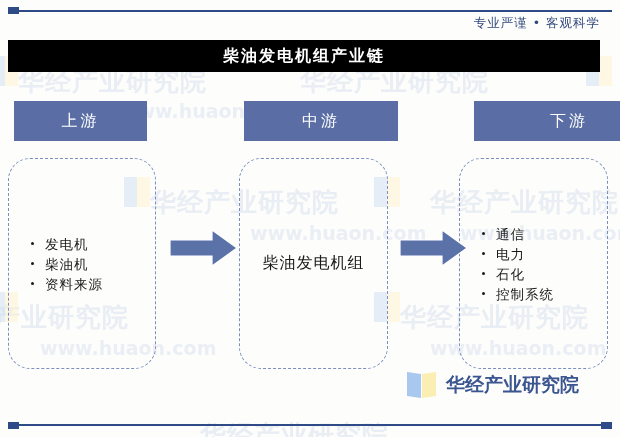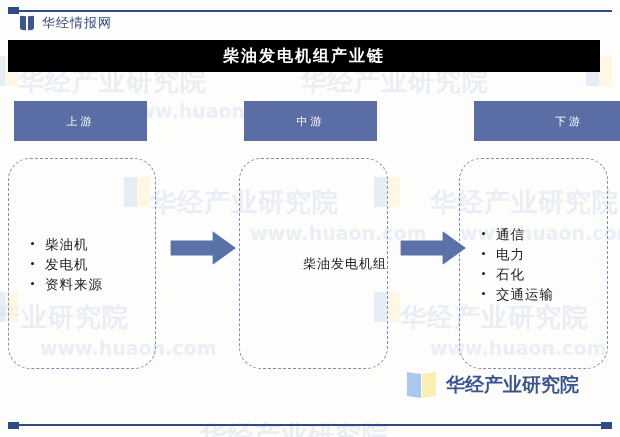--- a/index.html
+++ b/index.html
@@ -136,25 +136,25 @@
     position: absolute;
     height: 40px;
     background: #5a6ea5;
     z-index: 2;
     display: flex;
     align-items: center;
     justify-content: center;
   }
   .stage-head span {
     color: #ffffff;
-    font-size: 11px;
+    font-size: 16px;
     letter-spacing: 3px;
   }
   .sh-0 { left: 14px;  top: 101px; width: 133px; }
-  .sh-1 { left: 244px; top: 101px; width: 133px; }
+  .sh-1 { left: 244px; top: 101px; width: 154px; }
   .sh-2 { left: 474px; top: 101px; width: 134px; padding-left: 28px; }
 
   
   .stage-box {
     position: absolute;
     top: 158px;
     height: 211px;
     border: 1px dashed #7a8fc0;
     border-radius: 22px;
     background: transparent;
@@ -186,22 +186,22 @@
     position: absolute;
     left: 0;
     top: 8px;
     width: 3px;
     height: 3px;
     border-radius: 50%;
     background: #1a1a1a;
   }
   .centertext {
     width: 100%;
-    text-align: right;
-    font-size: 13px;
+    text-align: center;
+    font-size: 16px;
     color: #1a1a1a;
     letter-spacing: 1px;
   }
 
   
   .arrow {
     position: absolute;
     top: 228px;
     width: 68px;
     height: 40px;
@@ -301,61 +301,55 @@
       </div>
   </div>
 
   <div class="rule rule-top"></div>
   <div class="rule-cap cap-tl"></div>
   <div class="rule rule-bottom"></div>
   <div class="rule-cap cap-bl"></div>
   <div class="rule-cap cap-br"></div>
 
   <div class="brandrow">
-    <div class="brand">
-      <span class="book-icon">
-        <span class="pg pg-l"></span>
-          <span class="pg pg-r"></span>
-      </span>
-      <span class="brand-name">华经情报网</span>
-    </div>
+    <div class="slogan">专业严谨 • 客观科学</div>
   </div>
 
   <div class="titlebar">
     <span class="t">柴油发电机组产业链</span>
   </div>
 
   <div class="stage-head sh-0">
     <span>上游</span>
   </div>
   <div class="stage-head sh-1">
     <span>中游</span>
   </div>
   <div class="stage-head sh-2">
     <span>下游</span>
   </div>
 
   <div class="stage-box sb-0">
     <ul class="bullets">
+      <li>发电机</li>
       <li>柴油机</li>
-      <li>发电机</li>
       <li>资料来源</li>
     </ul>
   </div>
 
   <div class="stage-box sb-1">
     <div class="centertext">柴油发电机组</div>
   </div>
 
   <div class="stage-box sb-2">
     <ul class="bullets">
       <li>通信</li>
       <li>电力</li>
       <li>石化</li>
-      <li>交通运输</li>
+      <li>控制系统</li>
     </ul>
   </div>
 
   <svg class="arrow ar-0" viewBox="0 0 68 40">
     <polygon points="0,12 42,12 42,2 67,20 42,38 42,28 0,28" fill="#5a72a8" stroke="#ffffff" stroke-width="1.2"></polygon>
   </svg>
   <svg class="arrow ar-1" viewBox="0 0 68 40">
     <polygon points="0,12 42,12 42,2 67,20 42,38 42,28 0,28" fill="#5a72a8" stroke="#ffffff" stroke-width="1.2"></polygon>
   </svg>
 

